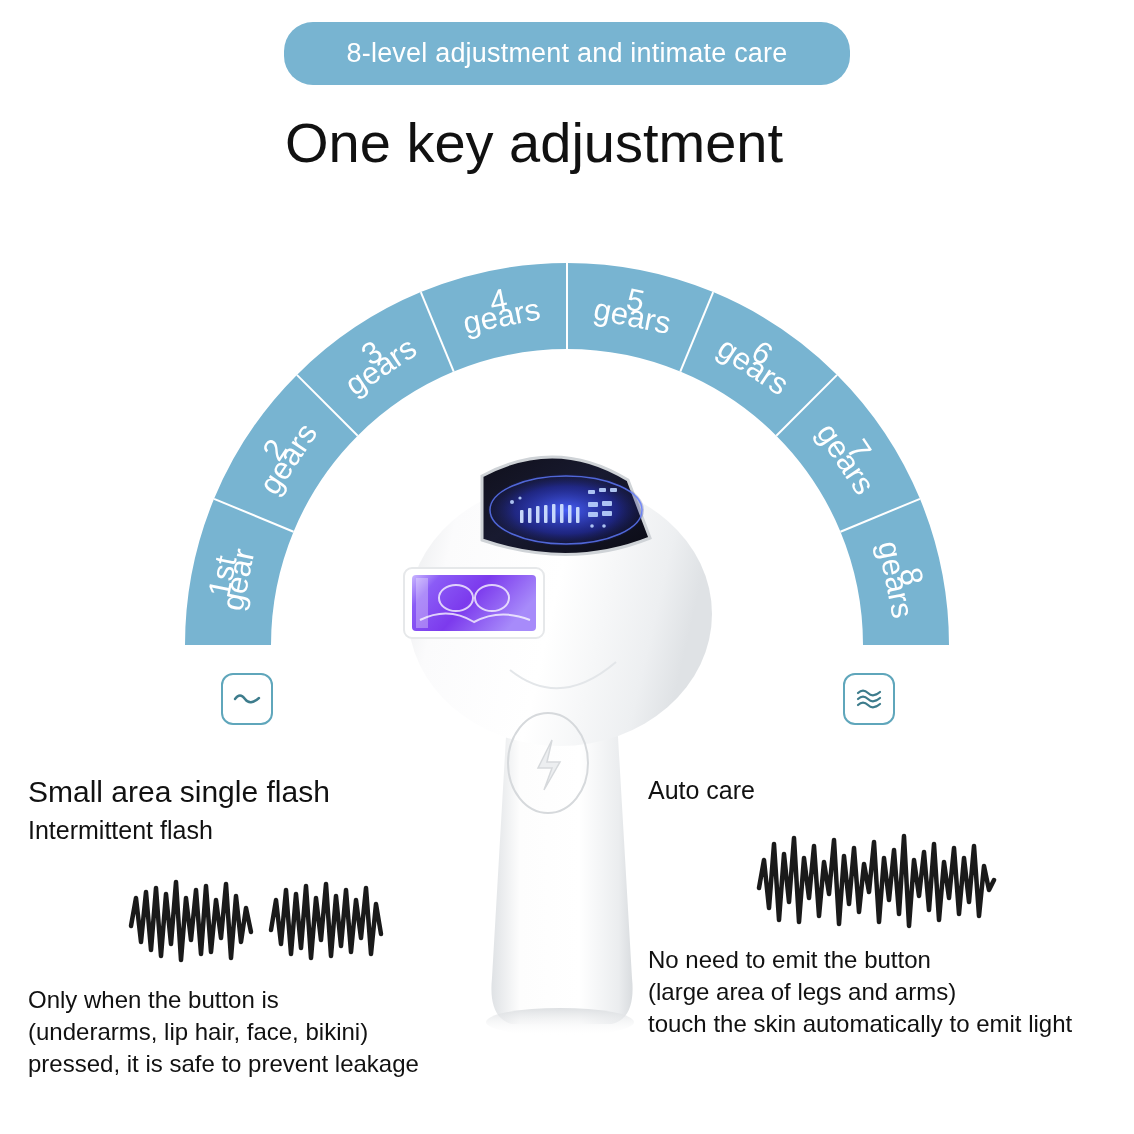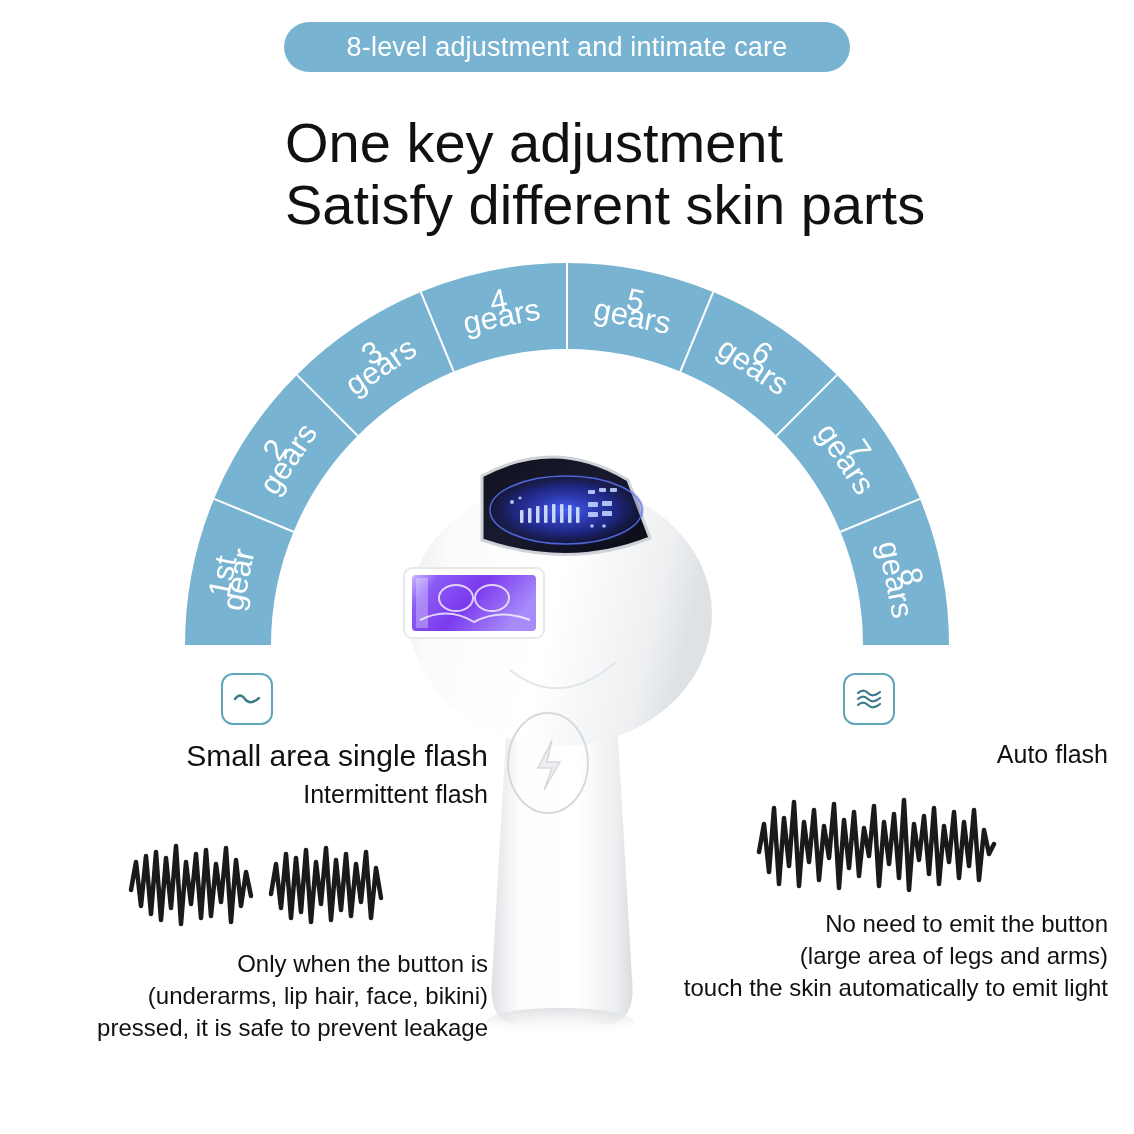--- a/index.html
+++ b/index.html
@@ -16,21 +16,21 @@
     color: #111111;
     -webkit-font-smoothing: antialiased;
   }
 
   
   .banner {
     position: absolute;
     left: 284px;
     top: 22px;
     width: 566px;
-    height: 50px;
+    height: 63px;
     border-radius: 29px;
     background: #78b4d1;
     display: flex;
     align-items: center;
     justify-content: center;
   }
   .banner-text {
     color: #ffffff;
     font-size: 27px;
     letter-spacing: 0.2px;
@@ -92,23 +92,23 @@
     display: flex;
     align-items: center;
     justify-content: center;
   }
   .badge-left  { left: 221px; top: 673px; }
   .badge-right { left: 843px; top: 673px; }
 
   
   .col {
     position: absolute;
-    top: 736px;
+    top: 772px;
     width: 460px;
-    text-align: right;
+    text-align: left;
   }
   .col-left  { left: 28px; }
   .col-right { left: 648px; }
 
   .col-title {
     font-size: 30px;
     line-height: 40px;
     color: #111111;
     white-space: nowrap;
   }
@@ -135,21 +135,20 @@
 </style>
 </head>
 <body>
 
 <div class="banner">
   <span class="banner-text">8-level adjustment and intimate care</span>
 </div>
 
 <div class="headline">
   <div class="headline-line">One key adjustment</div>
-  <div class="headline-line">Satisfy different skin parts</div>
 </div>
 
 <div class="arc-wrap">
   <svg class="arc-svg" width="1134" height="1134" viewBox="0 0 1134 1134">
     <defs>
       
     </defs>
     <g id="arc-segments">
         <path d="M185 645 A382 382 0 0 1 214.07801858068837 498.81492883653596
        L293.53165837665904 531.7257040199336 A296 296 0 0 0 271 645 Z" fill="#78b4d1"></path>
@@ -326,21 +325,21 @@
     </svg>
   </div>
   <div class="col-desc">
     <div>Only when the button is</div>
     <div>(underarms, lip hair, face, bikini)</div>
     <div>pressed, it is safe to prevent leakage</div>
   </div>
 </div>
 
 <div class="col col-right">
-  <div class="col-sub">Auto flash</div>
+  <div class="col-sub">Auto care</div>
   <div class="wave-box">
     <svg width="250" height="110" viewBox="0 0 250 110">
       <g fill="none" stroke="#1a1a1a" stroke-width="4.5" stroke-linecap="round" stroke-linejoin="round">
         <path d="M6 64 L11 36 L16 84 L21 20 L26 96 L31 30 L36 78 L41 14 L46 98
                  L51 34 L56 74 L61 22 L66 92 L71 38 L76 70 L81 16 L86 100 L91 32
                  L96 80 L101 24 L106 88 L111 40 L116 68 L121 18 L126 98 L131 34
                  L136 76 L141 26 L146 90 L151 12 L156 102 L161 36 L166 72 L171 28
                  L176 86 L181 20 L186 96 L191 38 L196 74 L201 24 L206 90 L211 34
                  L216 78 L221 22 L226 92 L231 42 L236 66 L241 56"></path>
       </g>

